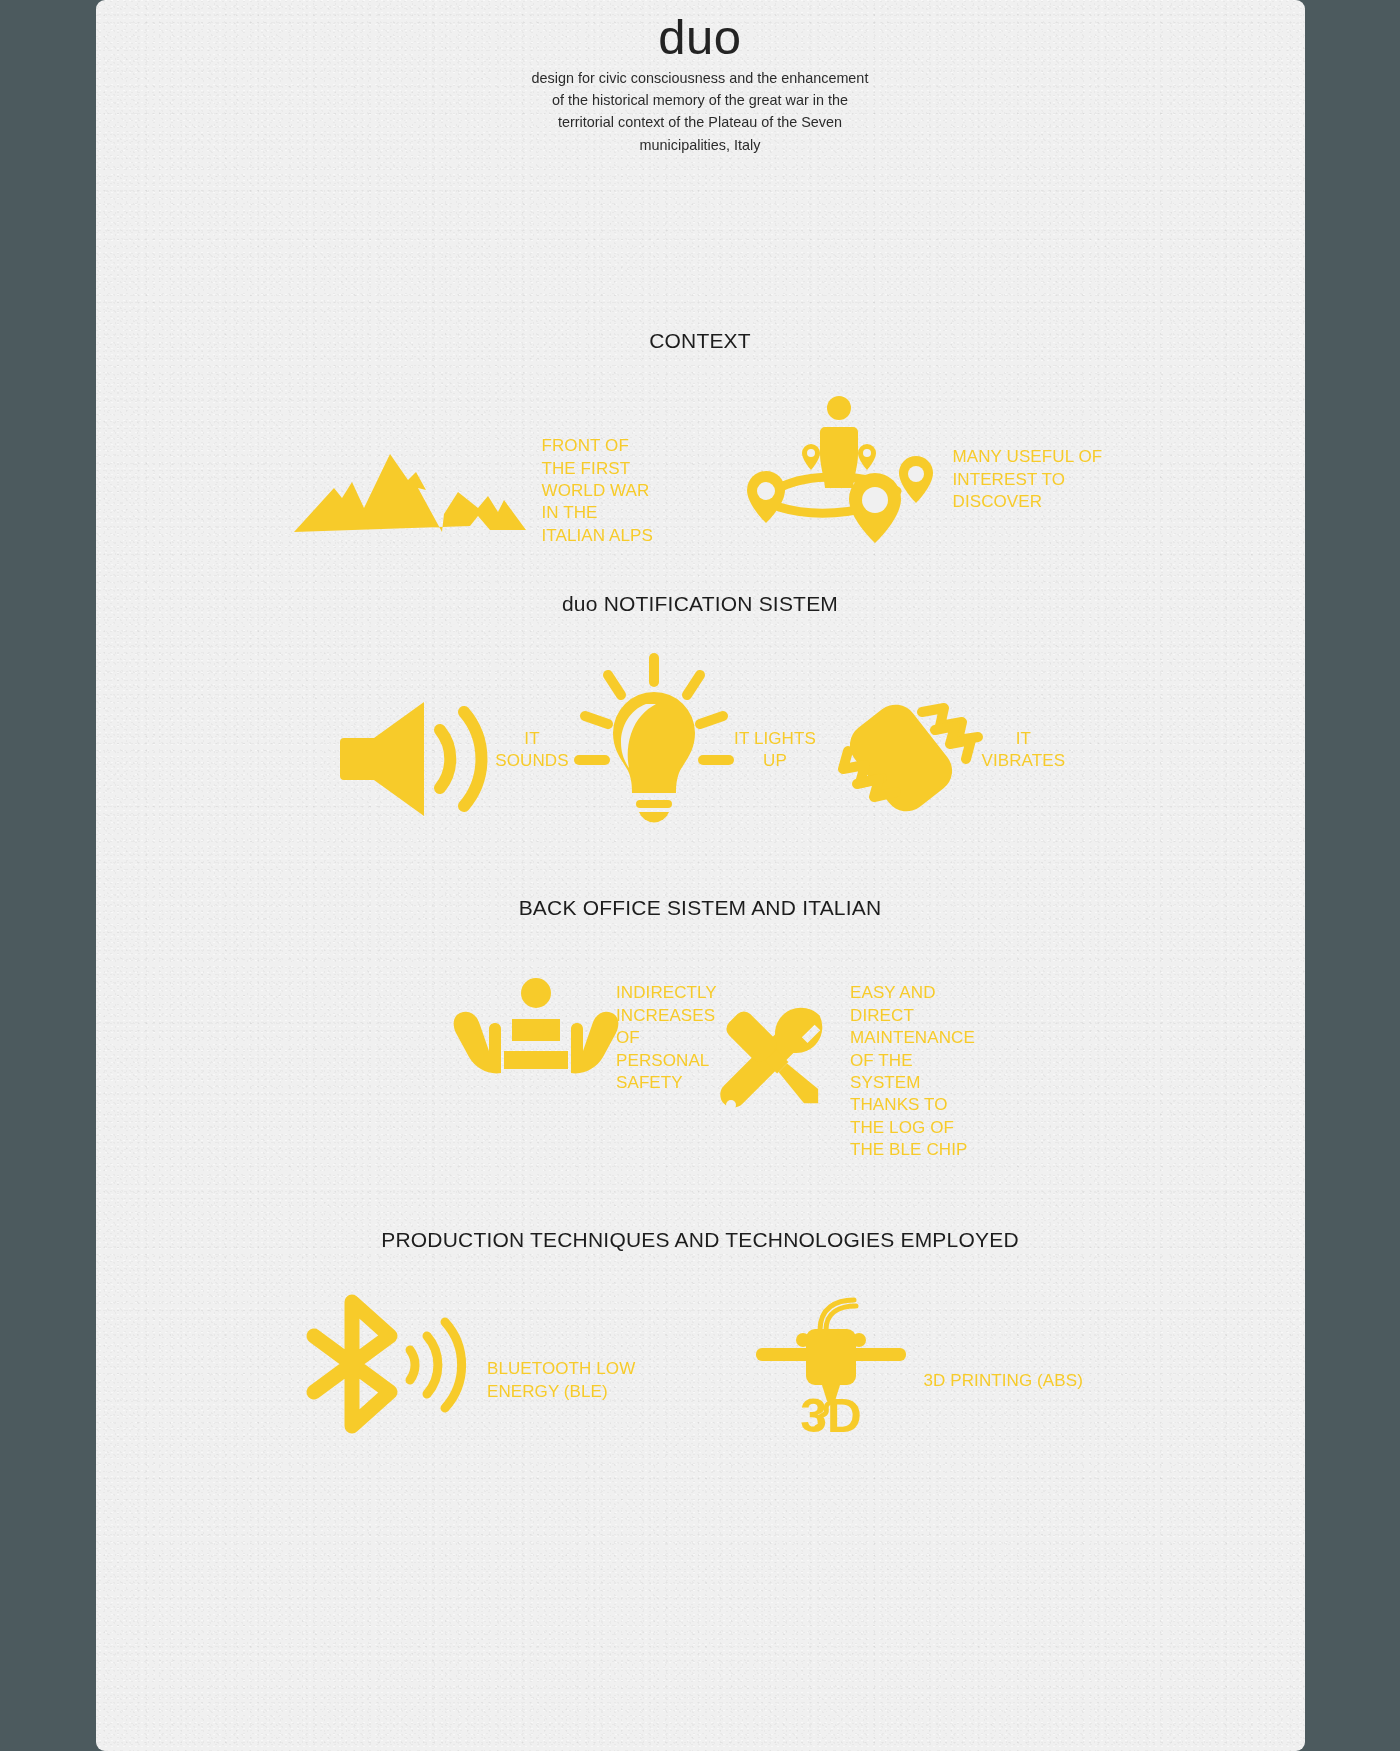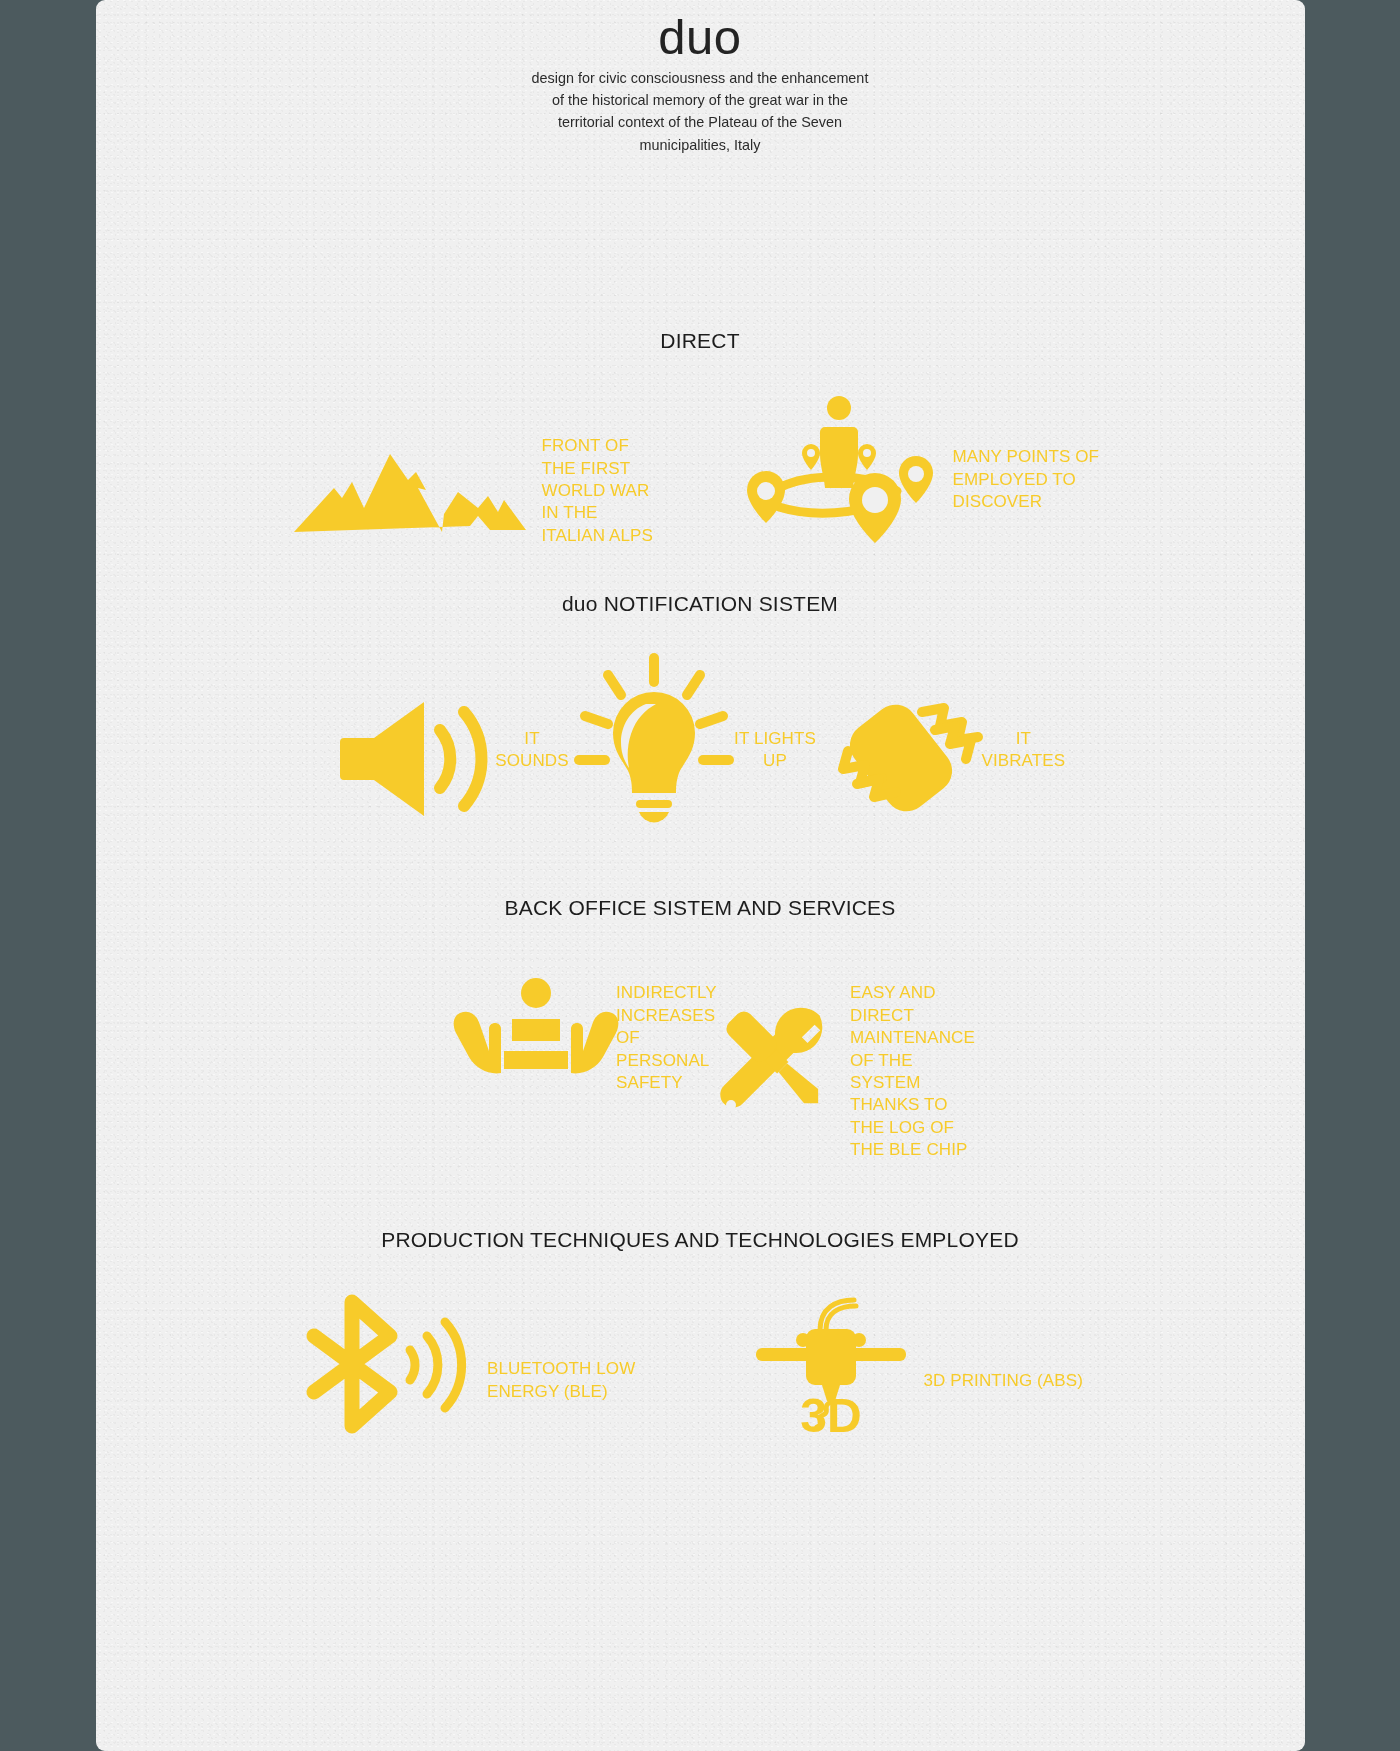--- a/index.html
+++ b/index.html
@@ -121,21 +121,21 @@
 </style>
 </head>
 <body>
 
 <div id="poster">
 
   <div class="brand">duo</div>
   <div class="tagline">design for civic consciousness and the enhancement of the historical memory of the great war in the territorial context of the Plateau of the Seven municipalities, Italy</div>
 
   <div class="section-title" id="context-heading">
-    <span>DIRECT</span>
+    <span>CONTEXT</span>
   </div>
 
   <div class="row" id="context-row">
 
     <div class="item">
       <div class="icon-box">
         <svg width="236" height="90" viewBox="0 0 236 90">
           <path fill="#f7cb2a" d="M2 86 L42 42 L50 52 L60 36 L72 62 L98 8 L116 34 L124 26 L134 44 L126 42 L150 86 L152 68 L166 46 L186 62 L196 50 L206 66 L212 54 L234 84 L198 84 L186 70 L178 80 Z"></path>
         </svg>
       </div>
@@ -162,21 +162,21 @@
           <path fill="#f7cb2a" d="M160 78 a17 17 0 0 1 34 0 c0 13 -17 30 -17 30 s-17 -17 -17 -30 z"></path>
           <circle cx="177" cy="79" r="8" fill="#f0f0f0"></circle>
 
           <path fill="#f7cb2a" d="M8 95 a19 19 0 0 1 38 0 c0 15 -19 33 -19 33 s-19 -18 -19 -33 z"></path>
           <circle cx="27" cy="96" r="9" fill="#f0f0f0"></circle>
 
           <path fill="#f7cb2a" d="M110 104 a26 26 0 0 1 52 0 c0 20 -26 44 -26 44 s-26 -24 -26 -44 z"></path>
           <circle cx="136" cy="105" r="13" fill="#f0f0f0"></circle>
         </svg>
       </div>
-      <div class="caption">MANY POINTS OF EMPLOYED TO DISCOVER</div>
+      <div class="caption">MANY USEFUL OF INTEREST TO DISCOVER</div>
     </div>
   </div>
 
   <div class="section-title" id="notif-heading"><span class="thin">duo </span><span>NOTIFICATION SISTEM</span></div>
 
   <div class="row" id="notif-row">
 
     <div class="item">
       <div class="icon-box">
         <svg width="150" height="130" viewBox="0 0 150 130">
@@ -219,21 +219,21 @@
             <path d="M60 104 l-22 5 l5 -18 l-22 4 l5 -18"></path>
             <path d="M74 118 l-22 5 l5 -18 l-22 5"></path>
           </g>
         </svg>
       </div>
       <div class="caption center">IT VIBRATES</div>
     </div>
   </div>
 
   <div class="section-title" id="backoffice-heading">
-    <span>BACK OFFICE SISTEM AND SERVICES</span>
+    <span>BACK OFFICE SISTEM AND ITALIAN</span>
   </div>
 
   <div class="row" id="backoffice-row">
 
     <div class="item">
       <div class="icon-box">
         <svg width="160" height="112" viewBox="0 0 160 112">
           <circle cx="80" cy="14" r="15" fill="#f7cb2a"></circle>
           <path fill="#f7cb2a" d="M56 40 h48 v22 h-48 z"></path>
           <path fill="#f7cb2a" d="M48 72 h64 v18 h-64 z"></path>

